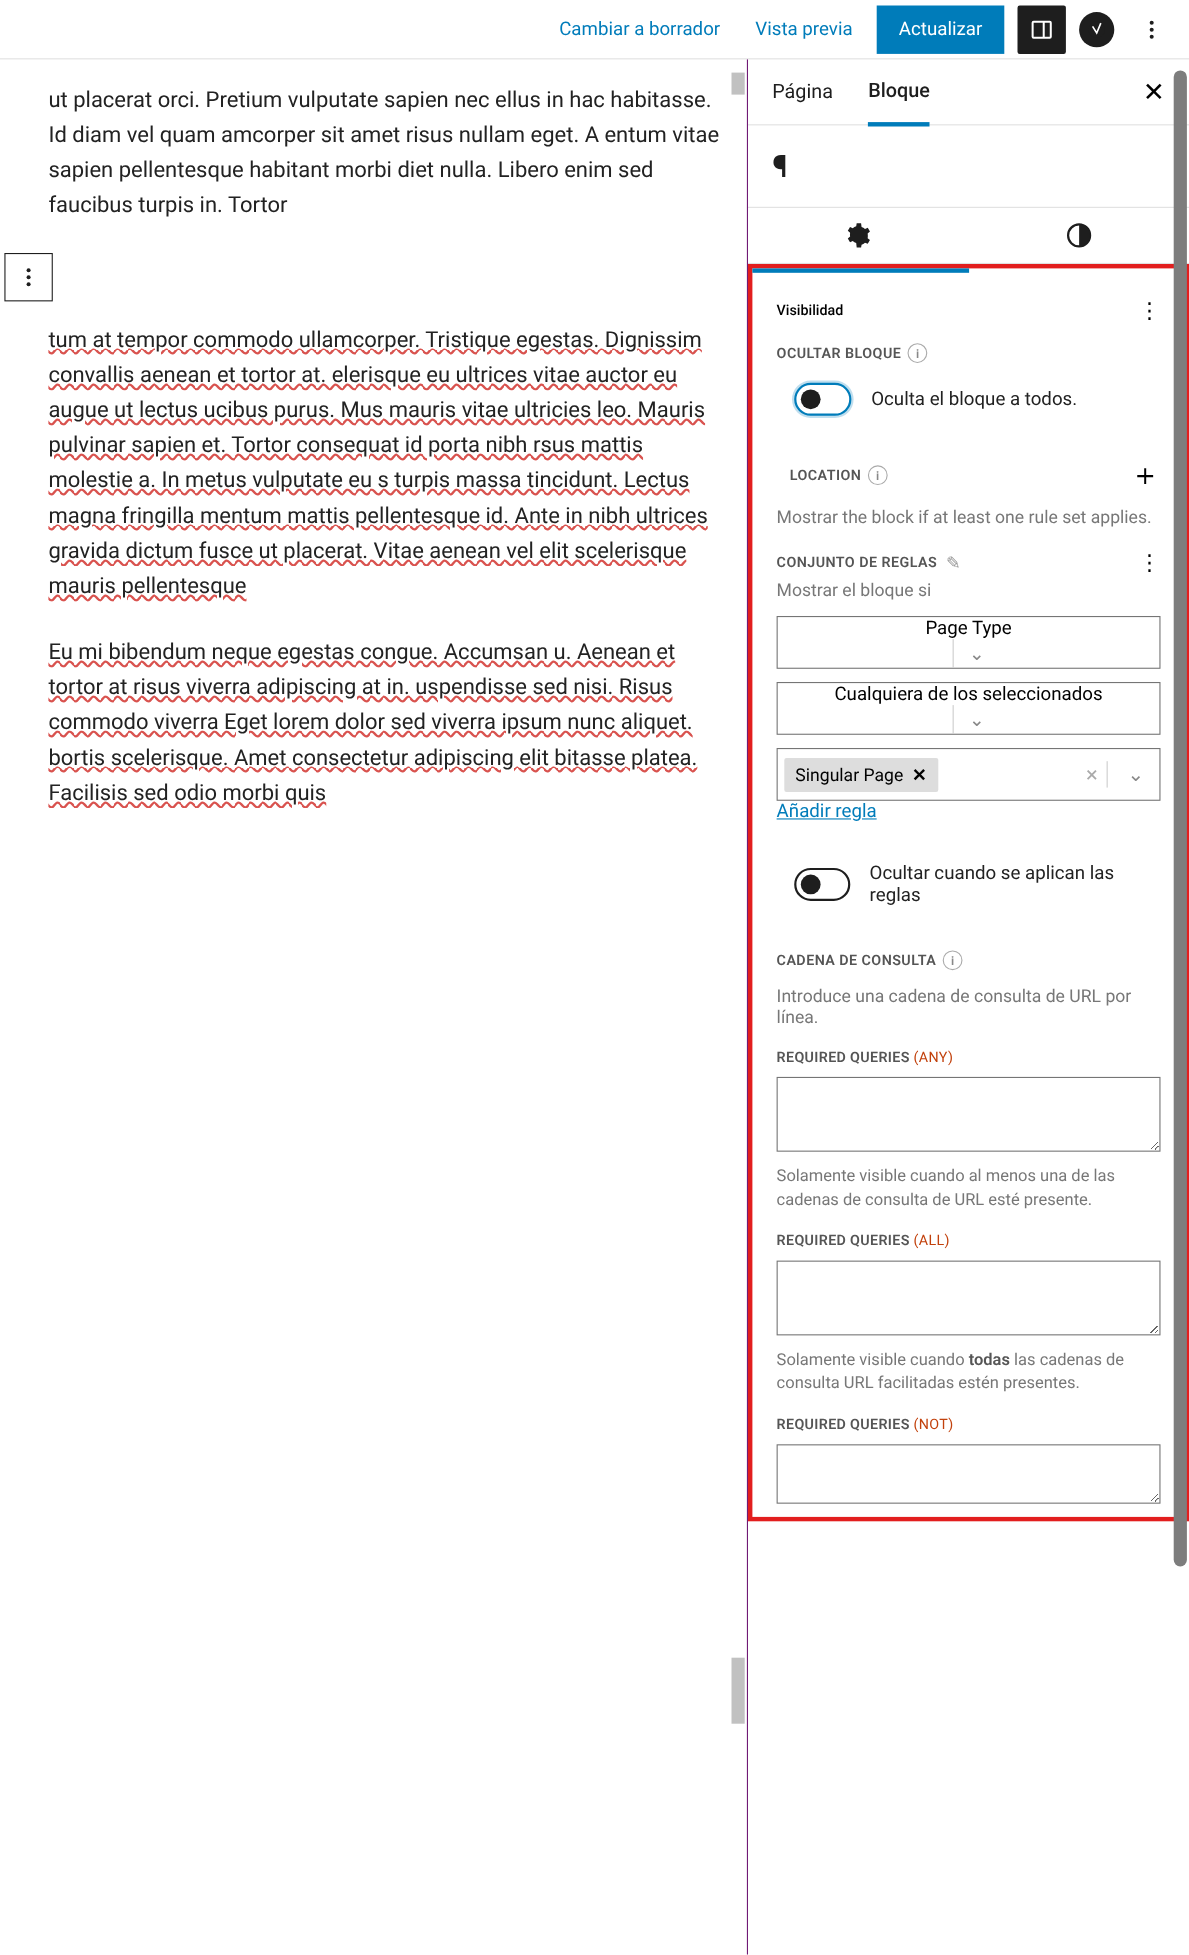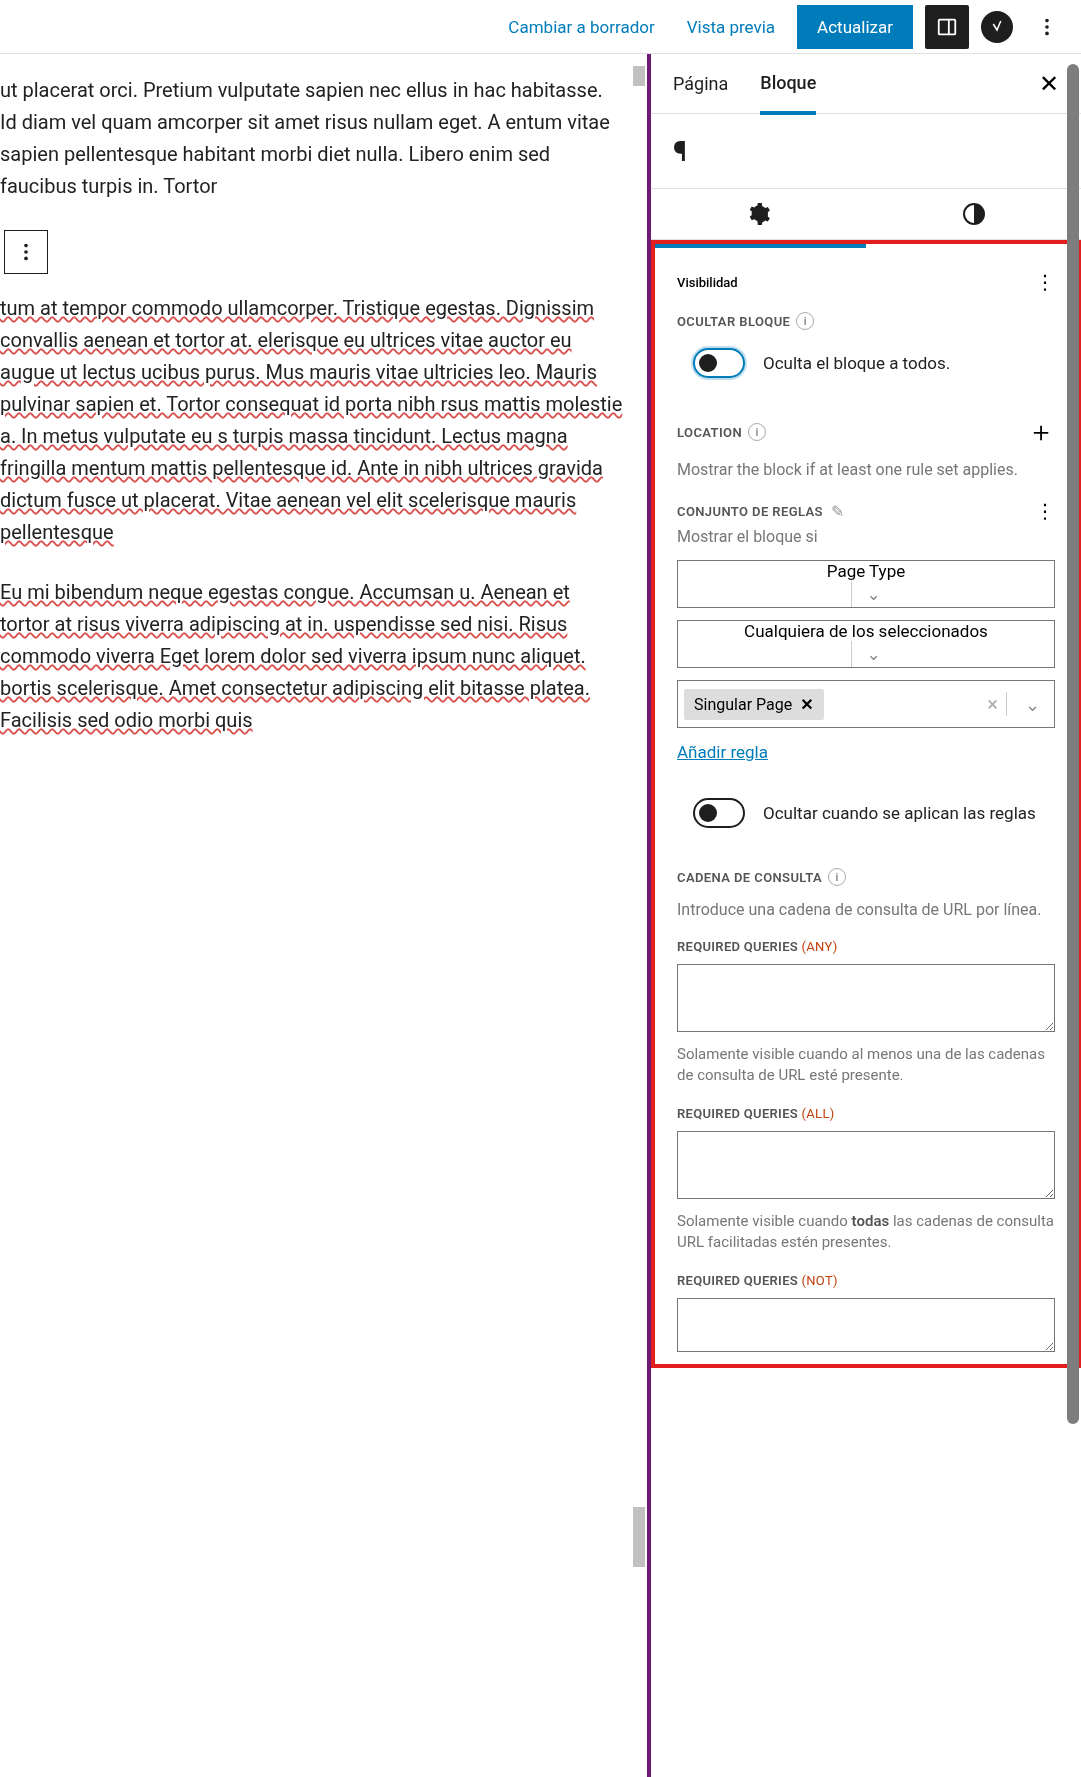--- a/index.html
+++ b/index.html
@@ -6,27 +6,27 @@
 body { width: 1081px; height: 1777px; background: #fff; overflow: hidden; position: relative; }
 .top-bar { height: 54px; display: flex; align-items: center; justify-content: flex-end; padding: 0 12px; gap: 12px; border-bottom: 1px solid #e0e0e0; }
 .top-link { color: #007cba; font-size: 17px; text-decoration: none; cursor: pointer; padding: 8px 10px; }
 .top-btn-primary { background: #007cba; color: #fff; border: none; padding: 12px 20px; font-size: 17px; cursor: pointer; }
 .top-icon-btn { width: 44px; height: 44px; display: flex; align-items: center; justify-content: center; cursor: pointer; border: none; background: transparent; }
 .top-icon-btn.dark { background: #1e1e1e; border-radius: 2px; color: #fff; }
 .top-icon-btn.circle-dark { background: #1e1e1e; border-radius: 50%; width: 32px; height: 32px; color: #fff; }
 .main { display: flex; height: calc(100% - 54px); }
 .editor { flex: 1; padding: 20px 0 20px 0; position: relative; overflow: hidden; }
 .editor-text { font-size: 20px; line-height: 1.6; color: #222; padding-right: 24px; }
-.editor-text p { margin-bottom: 28px; }
+.editor-text p { margin-bottom: 28px; padding-left: 44px; }
 .spellerr { text-decoration-line: underline; text-decoration-style: wavy; text-decoration-color: #d9534f; }
 .editor-scroll { position: absolute; right: 0; top: 12px; bottom: 0; width: 14px; background: transparent; }
 .editor-scroll-thumb { position: absolute; right: 2px; top: 0; width: 12px; height: 20px; background: #c1c1c1; }
 .editor-scroll-thumb2 { position: absolute; right: 2px; bottom: 210px; width: 12px; height: 60px; background: #c1c1c1; }
 .more-btn { border: 1px solid #1e1e1e; background: #fff; width: 44px; height: 44px; display: flex; align-items: center; justify-content: center; cursor: pointer; margin-top: 4px; margin-left: 4px; }
-.sidebar { width: 434px; border-left: 4px solid #701a75; overflow-y: auto; position: relative; }
+.sidebar { width: 402px; border-left: 1px solid #701a75; overflow-y: auto; position: relative; }
 .sidebar-scroll-thumb { position: absolute; right: 2px; top: 10px; width: 12px; height: 1360px; background: #7d7d7d; border-radius: 6px; }
 .tabs { display: flex; align-items: center; border-bottom: 1px solid #e0e0e0; padding: 0 22px; height: 60px; gap: 32px; }
 .tab { font-size: 18px; color: #1e1e1e; padding: 18px 0; cursor: pointer; }
 .tab.active { border-bottom: 4px solid #007cba; font-weight: 500; margin-bottom: -1px; }
 .tab-close { margin-left: auto; font-size: 24px; cursor: pointer; }
 .block-header { display: flex; gap: 18px; padding: 22px; border-bottom: 1px solid #e0e0e0; }
 .pilcrow { font-size: 28px; font-weight: bold; color: #1e1e1e; line-height: 1; margin-top: 2px; }
 .block-header-text h3 { font-size: 18px; margin-bottom: 6px; }
 .block-header-text p { font-size: 16px; color: #555; line-height: 1.4; }
 .subnav { display: flex; border-bottom: 1px solid #e0e0e0; }
@@ -38,30 +38,30 @@
 .section-label { font-size: 13px; font-weight: 600; color: #555; letter-spacing: 0.4px; display: flex; align-items: center; gap: 6px; }
 .section-label .info { width: 18px; height: 18px; border: 1px solid #aaa; border-radius: 50%; display: inline-flex; align-items: center; justify-content: center; font-size: 11px; color: #888; }
 .toggle-row { display: flex; align-items: center; gap: 18px; margin: 18px 0; padding-left: 16px; }
 .toggle { width: 52px; height: 30px; border-radius: 16px; position: relative; cursor: pointer; }
 .toggle.off { background: #fff; border: 2px solid #1e1e1e; }
 .toggle.on { background: #fff; border: 2px solid #007cba; box-shadow: 0 0 0 2px rgba(0,124,186,.25); }
 .toggle-knob { width: 18px; height: 18px; border-radius: 50%; background: #1e1e1e; position: absolute; top: 4px; }
 .toggle.off .toggle-knob { left: 4px; }
 .toggle.on .toggle-knob { left: 4px; }
 .toggle-label { font-size: 17px; color: #222; }
-.row-between { display: flex; align-items: center; justify-content: space-between; }
+.row-between { display: flex; align-items: center; justify-content: space-between; margin-left: 12px; }
 .plus-btn { font-size: 28px; background: none; border: none; cursor: pointer; line-height: 1; }
 .help-text { font-size: 16px; color: #777; margin: 14px 0 20px; }
 .subheader-row { display: flex; align-items: center; gap: 8px; justify-content: space-between; margin-bottom: 4px; }
 .subheader-row .left { display: flex; align-items: center; gap: 8px; }
 .pencil { color: #999; font-size: 16px; cursor: pointer; }
 .dots-v { font-size: 20px; cursor: pointer; }
 .select-box { border: 1px solid #757575; height: 48px; display: flex; align-items: center; justify-content: space-between; padding: 0 14px; margin-bottom: 12px; cursor: pointer; font-size: 17px; flex-direction: column; }
 .select-box .chev { color: #888; border-left: 1px solid #ccc; padding-left: 14px; height: 100%; display: flex; align-items: center; }
-.chip-box { border: 1px solid #757575; height: 48px; display: flex; align-items: center; padding: 18px 6px; margin-bottom: 14px; gap: 6px; }
+.chip-box { border: 1px solid #757575; height: 48px; display: flex; align-items: center; padding: 18px 6px; gap: 6px; }
 .chip { background: #ddd; padding: 6px 10px; border-radius: 2px; font-size: 16px; display: flex; align-items: center; gap: 8px; }
 .chip-x { font-weight: bold; cursor: pointer; }
 .chip-box .spacer { flex: 1; }
 .chip-box .clear { color: #aaa; font-size: 20px; cursor: pointer; padding: 0 8px; border-right: 1px solid #ccc; margin-right: 4px; }
 .chip-box .chev2 { color: #888; font-size: 18px; padding: 0 8px; cursor: pointer; }
 .link { color: #007cba; text-decoration: underline; font-size: 17px; cursor: pointer; display: inline-block; margin-bottom: 18px; }
 .textarea { width: 100%; min-height: 68px; border: 1px solid #757575; resize: both; padding: 8px; font-size: 15px; margin-bottom: 8px; }
 .small-help { font-size: 15px; color: #777; margin-bottom: 20px; line-height: 1.4; }
 .small-help b { color: #555; font-weight: 600; }
 .field-label { font-size: 13px; font-weight: 600; color: #555; letter-spacing: 0.3px; margin-bottom: 10px; }

